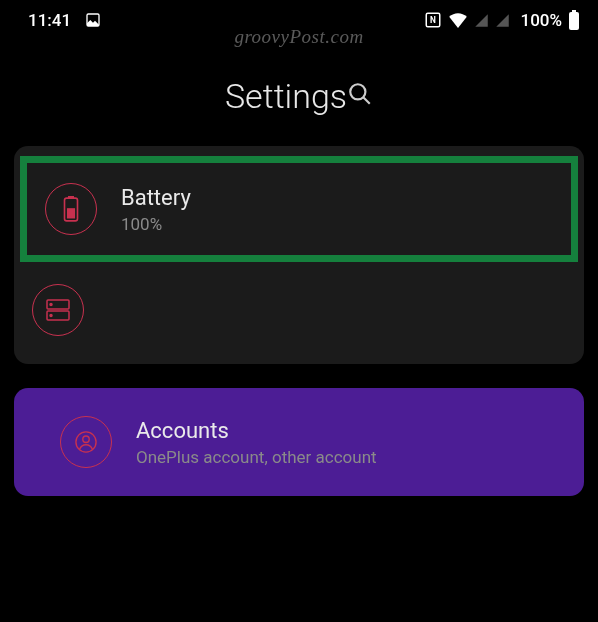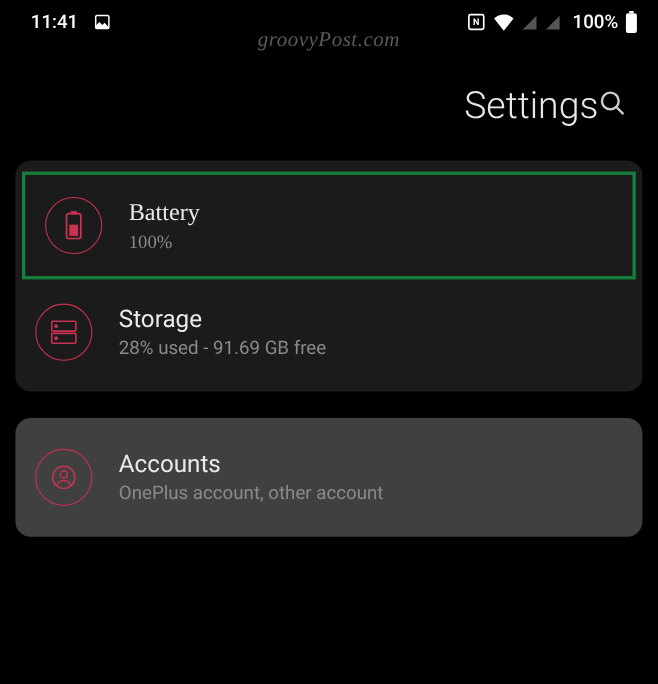--- a/index.html
+++ b/index.html
@@ -30,21 +30,21 @@
       transform: translateX(-50%);
       color: rgba(150,150,150,0.6);
       font-size: 19px;
       font-family: Georgia, serif;
       font-style: italic;
       letter-spacing: 0.5px;
       pointer-events: none;
     }
     .header {
       display: flex;
-      justify-content: flex-end;
+      justify-content: center;
       align-items: center;
       padding: 40px 28px 30px 28px;
     }
     .header-title {
       font-size: 34px;
       font-weight: 300;
       color: #e8e8e8;
     }
     .search-icon { color: #ccc; }
     .content { padding: 0 14px; }
@@ -55,39 +55,38 @@
       margin-bottom: 24px;
     }
     .row {
       display: flex;
       align-items: center;
       padding: 20px 18px;
       gap: 24px;
       position: relative;
     }
     .row.highlighted {
-      border: 3px solid #15803d;
+      border: 7px solid #15803d;
       margin: 2px 6px;
-      font-family: Liberation Serif, serif;
     }
     .icon-circle {
       width: 52px;
       height: 52px;
       border: 1.5px solid #c8314f;
       border-radius: 50%;
       display: flex;
       align-items: center;
       justify-content: center;
       flex-shrink: 0;
     }
     .icon-circle svg { color: #c8314f; }
     .row-text { display: flex; flex-direction: column; gap: 4px; }
     .row-title { font-size: 22px; font-weight: 400; color: #eaeaea; }
     .row-sub { font-size: 17px; color: #8a8a8a; }
-    .card2 { background: #404040; }
+    .card2 { background: #4c1d95; padding-left: 28px; }
   </style>
 </head>
 <body>
 
 <div class="status-bar">
   <div class="status-left">
     <span>11:41</span>
     <span class="status-icon">
       <svg width="16" height="16" viewBox="0 0 24 24" fill="#fff">
           <rect x="3" y="3" width="18" height="18" rx="2" fill="none" stroke="#fff" stroke-width="2"></rect>
@@ -158,24 +157,20 @@
 
     <div class="row">
       <div class="icon-circle">
         <svg width="24" height="22" viewBox="0 0 24 22" fill="none" stroke="currentColor" stroke-width="1.5">
             <rect x="1" y="1" width="22" height="9" rx="1"></rect>
             <rect x="1" y="12" width="22" height="9" rx="1"></rect>
             <circle cx="5" cy="5.5" r="1" fill="currentColor"></circle>
             <circle cx="5" cy="16.5" r="1" fill="currentColor"></circle>
           </svg>
       </div>
-      <div class="row-text">
-        <div class="row-title">Storage</div>
-        <div class="row-sub">28% used - 91.69 GB free</div>
-      </div>
     </div>
   </div>
 
   <div class="card card2">
     <div class="row">
       <div class="icon-circle">
         <svg width="22" height="22" viewBox="0 0 24 24" fill="none" stroke="currentColor" stroke-width="1.5">
             <circle cx="12" cy="12" r="11"></circle>
             <circle cx="12" cy="9" r="3.5"></circle>
             <path d="M5 20c1.5-3.5 5-5 7-5s5.5 1.5 7 5"></path>

